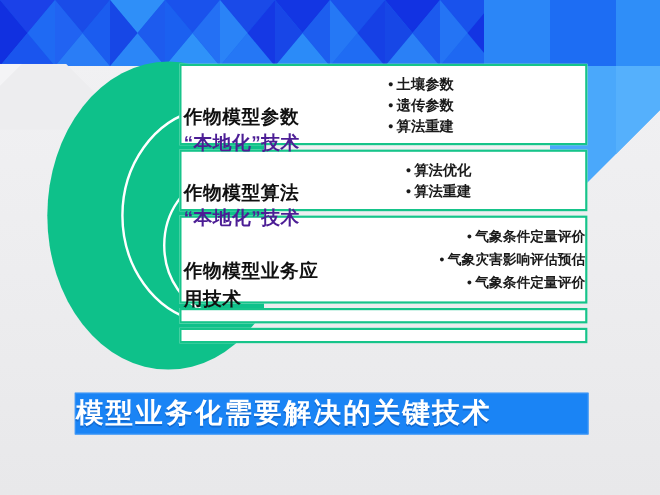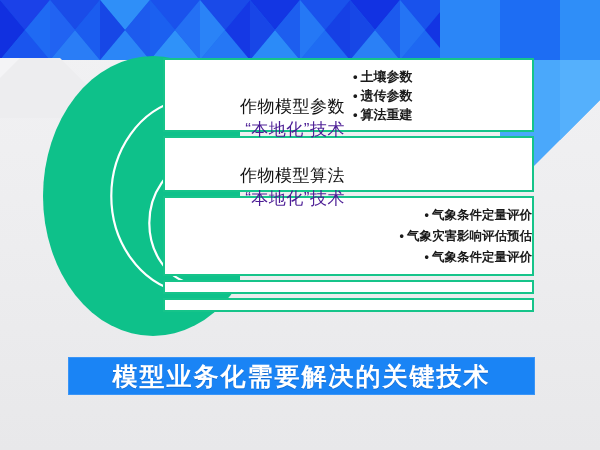--- a/index.html
+++ b/index.html
@@ -44,23 +44,23 @@
   }
   .box{
     background:#ffffff;
     border:2px solid #16c48a;
     box-sizing:border-box;
     display:flex;align-items:center;
     margin-bottom:4px;
   }
   .box-title{
     width:178px;flex:0 0 178px;
-    text-align:right;
+    text-align:left;
     color:#111;
-    font-weight:400;
+    font-weight:700;
     font-size:17px;
     line-height:23px;
     padding:0 2px;
     letter-spacing:0.5px;
     margin-top:46px;
   }
   .box-title .red{color:#4c1d95;display:block;}
   .box-bullets{
     flex:1;
     padding-left:6px;
@@ -85,21 +85,21 @@
     height:14px;
     margin-bottom:4px;
   }
 
   
   .banner{
     position:absolute;left:68px;top:357px;width:467px;height:38px;
     background:#1a84f5;
     border:1px solid #3a95f7;
     box-sizing:border-box;
-    display:flex;align-items:center;justify-content:center;
+    display:flex;align-items:center;
   }
   .banner-text{
     color:#ffffff;
     font-weight:700;
     font-size:25px;
     letter-spacing:2px;
     line-height:30px;
     white-space:nowrap;
     text-shadow:0 1px 0 rgba(0,60,150,.35);
   }
@@ -215,23 +215,31 @@
         <div class="bl"><span class="dot">•</span><span>遗传参数</span></div>
         <div class="bl"><span class="dot">•</span><span>算法重建</span></div>
       </div>
     </div>
 
     <div class="box" id="box2">
       <div class="box-title">
         <span>作物模型算法</span>
         <span class="red">“本地化”技术</span>
       </div>
+      <div class="box-bullets">
+        <div class="bl"><span class="dot">•</span><span>算法优化</span></div>
+        <div class="bl"><span class="dot">•</span><span>算法重建</span></div>
+      </div>
     </div>
 
     <div class="box" id="box3">
+      <div class="box-title">
+        <span>作物模型业务应</span>
+        <span style="display:block;">用技术</span>
+      </div>
       <div class="box-bullets">
         <div class="bl"><span class="dot">•</span><span>气象条件定量评价</span></div>
         <div class="bl"><span class="dot">•</span><span>气象灾害影响评估预估</span></div>
         <div class="bl"><span class="dot">•</span><span>气象条件定量评价</span></div>
       </div>
     </div>
 
     <div class="strip"></div>
     <div class="strip"></div>
   </div>

